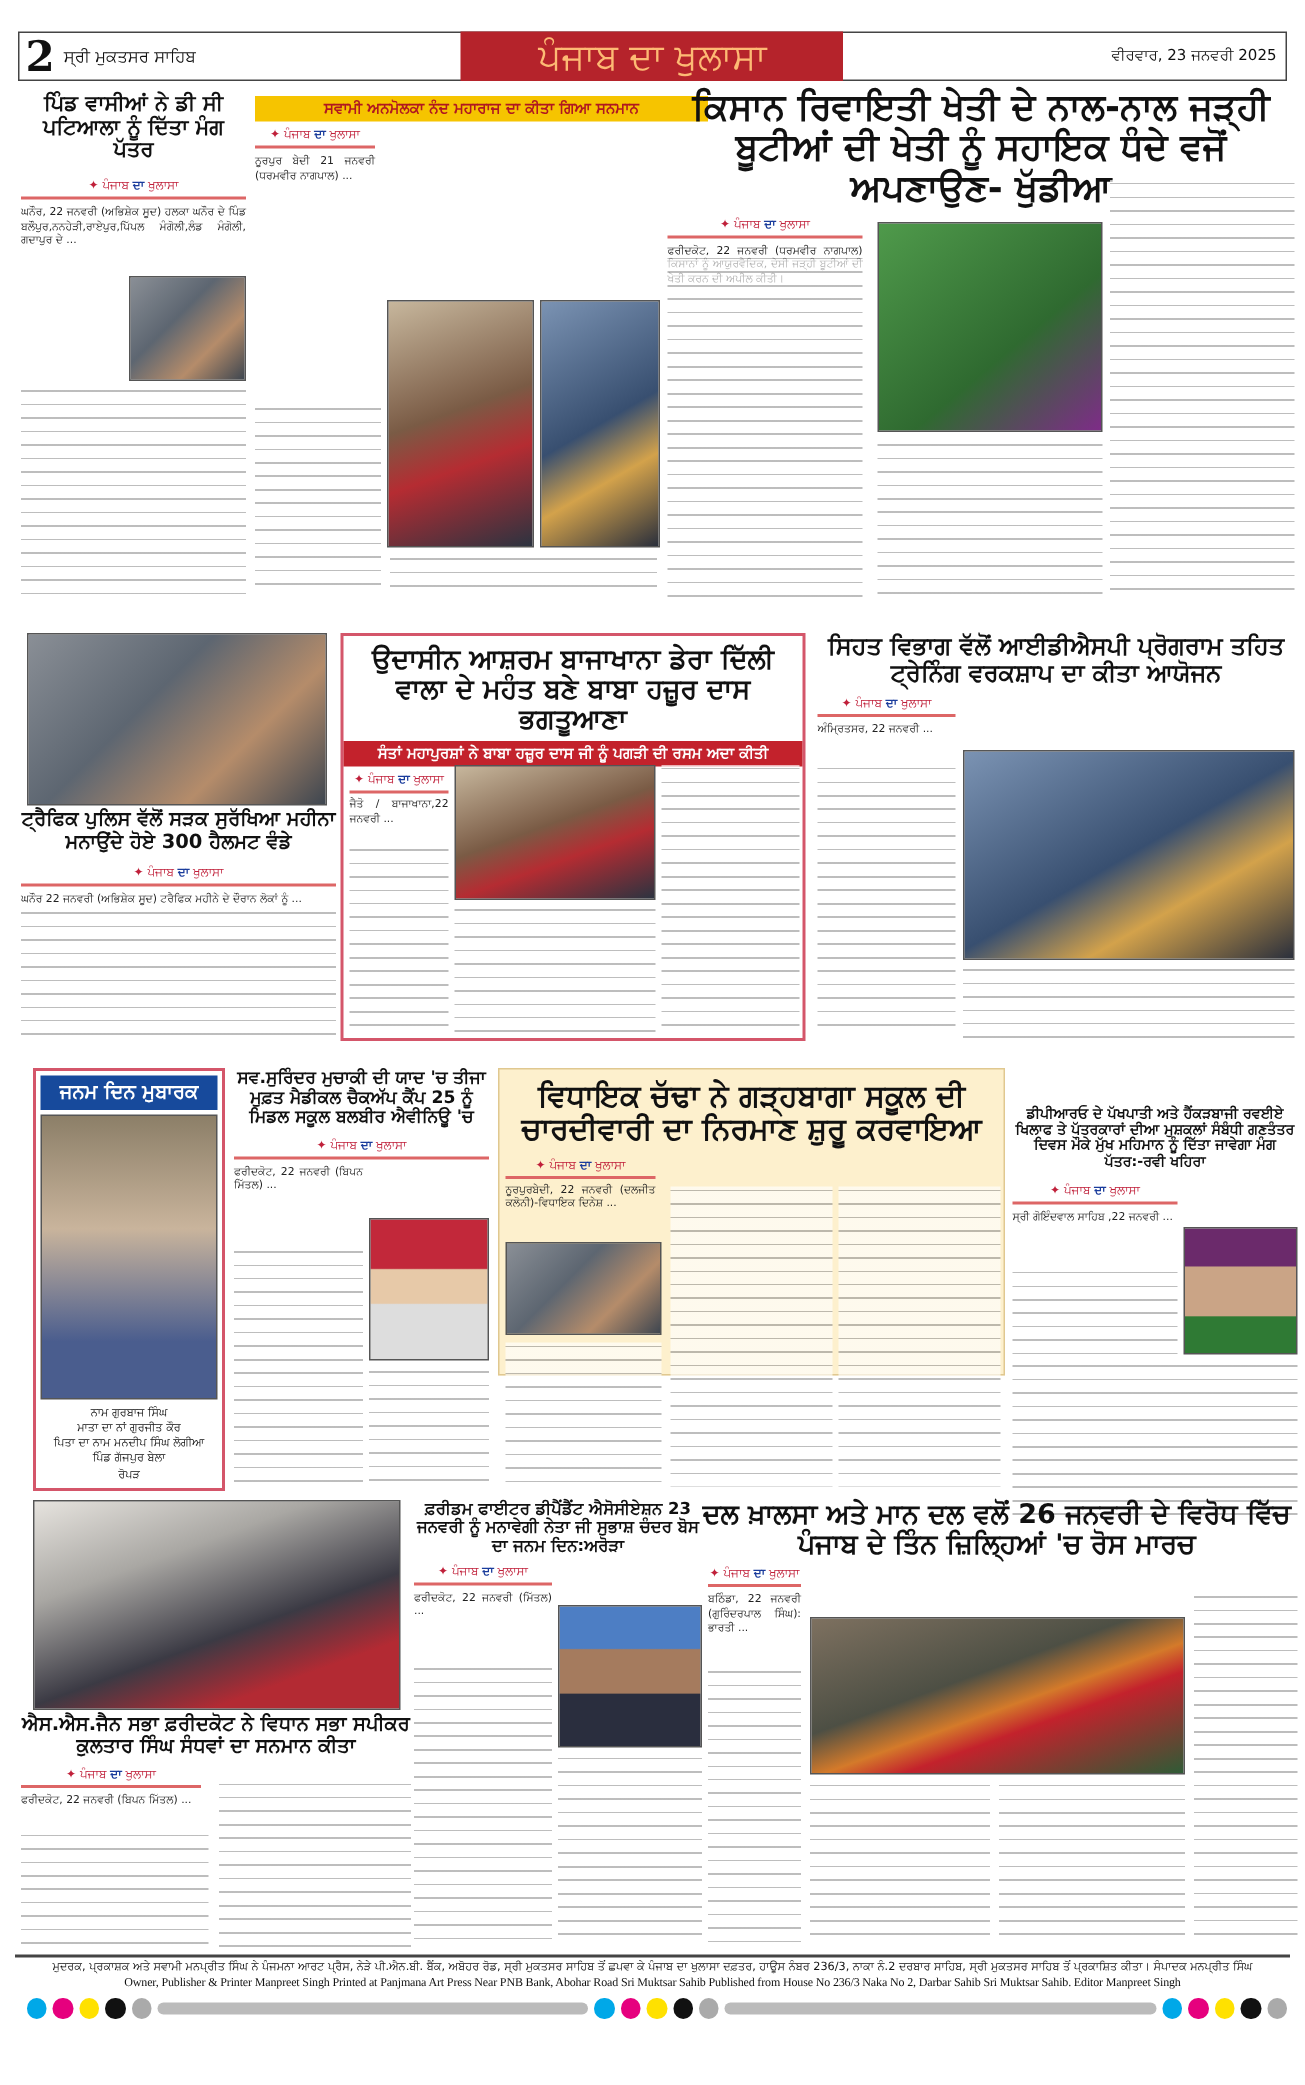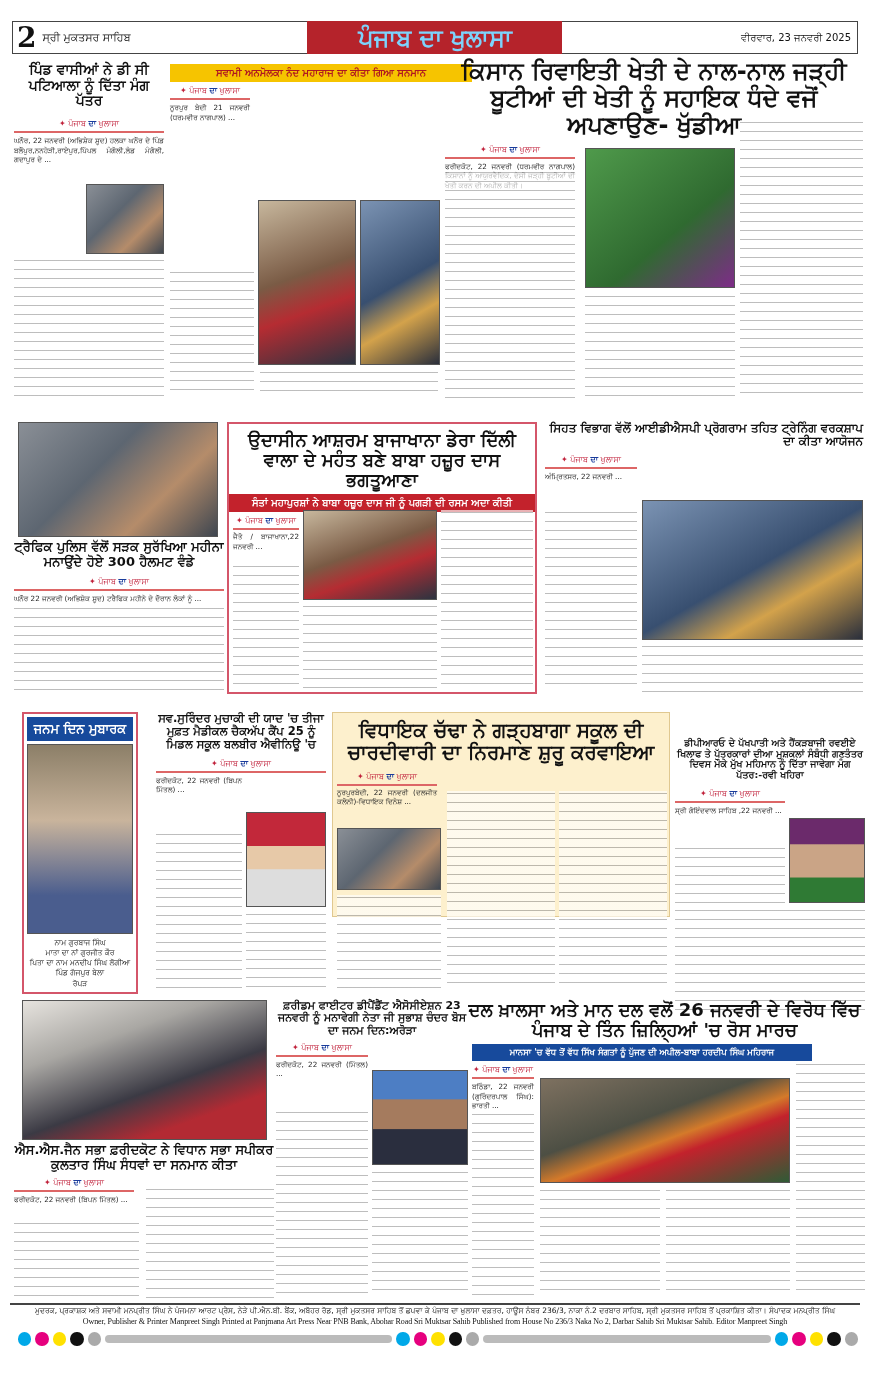--- a/index.html
+++ b/index.html
@@ -1,21 +1,21 @@
 <!DOCTYPE html>
 <html><head>
 <meta charset="utf-8">
 <style>
 *{box-sizing:border-box;margin:0;padding:0}
 body{width:870px;height:1390px;background:#fff;font-family:"DejaVu Sans",sans-serif;color:#111;position:relative;overflow:hidden}
 .abs{position:absolute}
 .masthead{left:12px;top:21px;width:846px;height:33px;border:1px solid #444;display:flex;align-items:center;background:#fff}
 .pgnum{font-family:"DejaVu Serif",serif;font-size:28px;font-weight:bold;padding:0 6px 0 4px;line-height:28px}
 .city{font-size:11px;width:265px}
-.brand{background:#b5232b;color:#7dd3fc;font-size:24px;font-weight:bold;height:33px;width:255px;display:flex;align-items:center;justify-content:center;margin-top:-1px;margin-bottom:-1px}
+.brand{background:#b5232b;color:#fdba74;font-size:24px;font-weight:normal;height:33px;width:255px;display:flex;align-items:center;justify-content:center;margin-top:-1px;margin-bottom:-1px}
 .date{flex:1;text-align:right;font-size:10px;padding-right:6px}
 .hd{font-weight:bold;text-align:center;line-height:1.12;color:#111}
 .byline{font-size:8px;color:#c0203a;text-align:center;border-bottom:2px solid #d66;padding-bottom:2px;margin-bottom:3px}
 .byline b{color:#1a3c9c}
 .body{font-size:7.2px;line-height:1.32;color:#222;text-align:justify}
 .photo{background:linear-gradient(135deg,#8a8f96,#5d6671 40%,#b58c6a 70%,#3e4650);border:1px solid #555}
 .photo.warm{background:linear-gradient(160deg,#c7b79d,#7a5b45 45%,#b52c32 65%,#2c3340)}
 .photo.blue{background:linear-gradient(150deg,#7b93b3,#384f70 50%,#d3a24b 70%,#2a2f3c)}
 .photo.green{background:linear-gradient(140deg,#4f9a4b,#2f6a30 60%,#7e2c88)}
 .yellow-band{background:#f6c400;color:#b01820;font-weight:bold;text-align:center}
@@ -78,29 +78,29 @@
   <div class="red-band" style="font-size:10px;padding:3px 16px">ਸੰਤਾਂ ਮਹਾਪੁਰਸ਼ਾਂ ਨੇ ਬਾਬਾ ਹਜ਼ੂਰ ਦਾਸ ਜੀ ਨੂੰ ਪਗੜੀ ਦੀ ਰਸਮ ਅਦਾ ਕੀਤੀ</div>
   <div class="byline" style="width:66px;margin:4px 0 2px 4px">✦ <span>ਪੰਜਾਬ</span> <b>ਦਾ</b> <span>ਖੁਲਾਸਾ</span></div>
   <div class="body" style="width:66px;margin-left:4px">ਜੈਤੋ / ਬਾਜਾਖਾਨਾ,22 ਜਨਵਰੀ ...</div>
   <div class="photo warm" style="position:absolute;left:74px;top:86px;width:134px;height:90px"></div>
   <div class="lines" style="position:absolute;left:4px;top:140px;width:66px;height:125px"></div>
   <div class="lines" style="position:absolute;left:74px;top:180px;width:134px;height:85px"></div>
   <div class="lines" style="position:absolute;left:212px;top:86px;width:92px;height:180px"></div>
 </div>
 
 <div class="abs" style="left:545px;top:422px;width:318px;height:272px">
-  <div class="hd" style="font-size:12px;text-align:right">ਸਿਹਤ ਵਿਭਾਗ ਵੱਲੋਂ ਆਈਡੀਐਸਪੀ ਪ੍ਰੋਗਰਾਮ ਤਹਿਤ ਟ੍ਰੇਨਿੰਗ ਵਰਕਸ਼ਾਪ ਦਾ ਕੀਤਾ ਆਯੋਜਨ</div>
+  <div class="hd" style="font-size:16px;text-align:center">ਸਿਹਤ ਵਿਭਾਗ ਵੱਲੋਂ ਆਈਡੀਐਸਪੀ ਪ੍ਰੋਗਰਾਮ ਤਹਿਤ ਟ੍ਰੇਨਿੰਗ ਵਰਕਸ਼ਾਪ ਦਾ ਕੀਤਾ ਆਯੋਜਨ</div>
   <div class="byline" style="width:92px;margin-top:6px">✦ <span>ਪੰਜਾਬ</span> <b>ਦਾ</b> <span>ਖੁਲਾਸਾ</span></div>
   <div class="body" style="width:92px">ਅੰਮ੍ਰਿਤਸਰ, 22 ਜਨਵਰੀ ...</div>
   <div class="lines" style="position:absolute;left:0;top:88px;width:92px;height:180px"></div>
   <div class="photo blue" style="position:absolute;left:97px;top:78px;width:221px;height:140px"></div>
   <div class="lines" style="position:absolute;left:97px;top:222px;width:221px;height:48px"></div>
 </div>
 
-<div class="abs box" style="left:22px;top:712px;width:116px;height:282px">
+<div class="abs box" style="left:22px;top:712px;width:128px;height:282px">
   <div class="blue-band" style="font-size:13px;padding:4px 0;margin:3px">ਜਨਮ ਦਿਨ ਮੁਬਾਰਕ</div>
   <div class="photo warm" style="margin:0 3px;height:190px;background:linear-gradient(180deg,#8c7f68,#c9b49c 40%,#4a5d8e 80%)"></div>
   <div style="font-size:7.5px;text-align:center;line-height:1.35;margin-top:4px">
     <div>ਨਾਮ ਗੁਰਬਾਜ ਸਿੰਘ</div>
     <div>ਮਾਤਾ ਦਾ ਨਾਂ ਗੁਰਜੀਤ ਕੌਰ</div>
     <div>ਪਿਤਾ ਦਾ ਨਾਮ ਮਨਦੀਪ ਸਿੰਘ ਲੋਗੀਆ</div>
     <div>ਪਿੰਡ ਗੱਜਪੁਰ ਬੇਲਾ</div>
     <div>ਰੋਪੜ</div>
   </div>
 </div>
@@ -146,21 +146,20 @@
   <div class="hd" style="font-size:11px">ਫ਼ਰੀਡਮ ਫਾਈਟਰ ਡੀਪੈਂਡੈਂਟ ਐਸੋਸੀਏਸ਼ਨ 23 ਜਨਵਰੀ ਨੂੰ ਮਨਾਵੇਗੀ ਨੇਤਾ ਜੀ ਸੁਭਾਸ਼ ਚੰਦਰ ਬੋਸ ਦਾ ਜਨਮ ਦਿਨ:ਅਰੋੜਾ</div>
   <div class="byline" style="width:92px;margin-top:6px">✦ <span>ਪੰਜਾਬ</span> <b>ਦਾ</b> <span>ਖੁਲਾਸਾ</span></div>
   <div class="body" style="width:92px">ਫਰੀਦਕੋਟ, 22 ਜਨਵਰੀ (ਮਿੱਤਲ) ...</div>
   <div class="photo" style="position:absolute;left:96px;top:70px;width:96px;height:95px;background:linear-gradient(180deg,#4d7ec4 30%,#a57b5e 31%,#a57b5e 62%,#2a2e3e 63%)"></div>
   <div class="lines" style="position:absolute;left:0;top:110px;width:92px;height:188px"></div>
   <div class="lines" style="position:absolute;left:96px;top:170px;width:96px;height:128px"></div>
 </div>
 
 <div class="abs" style="left:472px;top:1000px;width:393px;height:300px">
   <div class="hd" style="font-size:18px;margin-left:-8px">ਦਲ ਖ਼ਾਲਸਾ ਅਤੇ ਮਾਨ ਦਲ ਵਲੋਂ 26 ਜਨਵਰੀ ਦੇ ਵਿਰੋਧ ਵਿੱਚ ਪੰਜਾਬ ਦੇ ਤਿੰਨ ਜ਼ਿਲ੍ਹਿਆਂ 'ਚ ਰੋਸ ਮਾਰਚ</div>
-  <div class="blue-band" style="font-size:8.5px;padding:3px 0;margin-top:4px;width:340px">ਮਾਨਸਾ 'ਚ ਵੱਧ ਤੋਂ ਵੱਧ ਸਿੱਖ ਸੰਗਤਾਂ ਨੂੰ ਪੁੱਜਣ ਦੀ ਅਪੀਲ-ਬਾਬਾ ਹਰਦੀਪ ਸਿੰਘ ਮਹਿਰਾਜ</div>
   <div class="byline" style="width:62px;margin-top:4px">✦ <span>ਪੰਜਾਬ</span> <b>ਦਾ</b> <span>ਖੁਲਾਸਾ</span></div>
   <div class="body" style="width:62px">ਬਠਿੰਡਾ, 22 ਜਨਵਰੀ (ਗੁਰਿੰਦਰਪਾਲ ਸਿੰਘ): ਭਾਰਤੀ ...</div>
   <div class="photo" style="position:absolute;left:68px;top:78px;width:250px;height:105px;background:linear-gradient(160deg,#7e7160,#4d4f44 40%,#d47a2a 55%,#c3222c 65%,#2f5b36)"></div>
   <div class="lines" style="position:absolute;left:0;top:112px;width:62px;height:186px"></div>
   <div class="lines" style="position:absolute;left:68px;top:188px;width:120px;height:110px"></div>
   <div class="lines" style="position:absolute;left:194px;top:188px;width:124px;height:110px"></div>
   <div class="lines" style="position:absolute;left:324px;top:62px;width:69px;height:236px"></div>
 </div>
 
 <div class="abs" style="left:10px;top:1303px;width:850px;height:2px;background:#444"></div>

